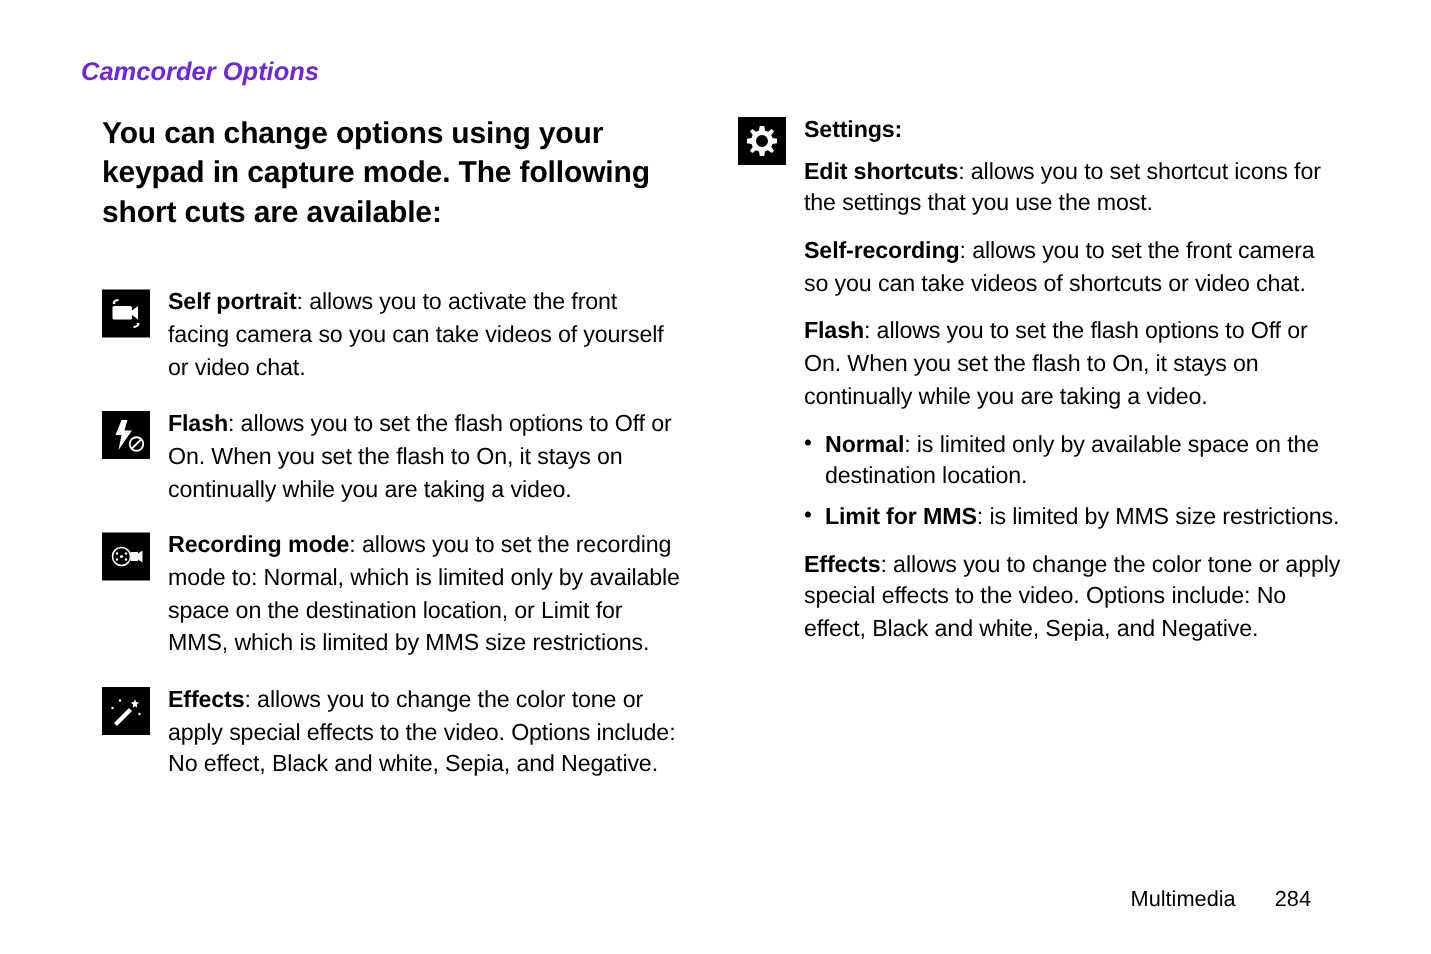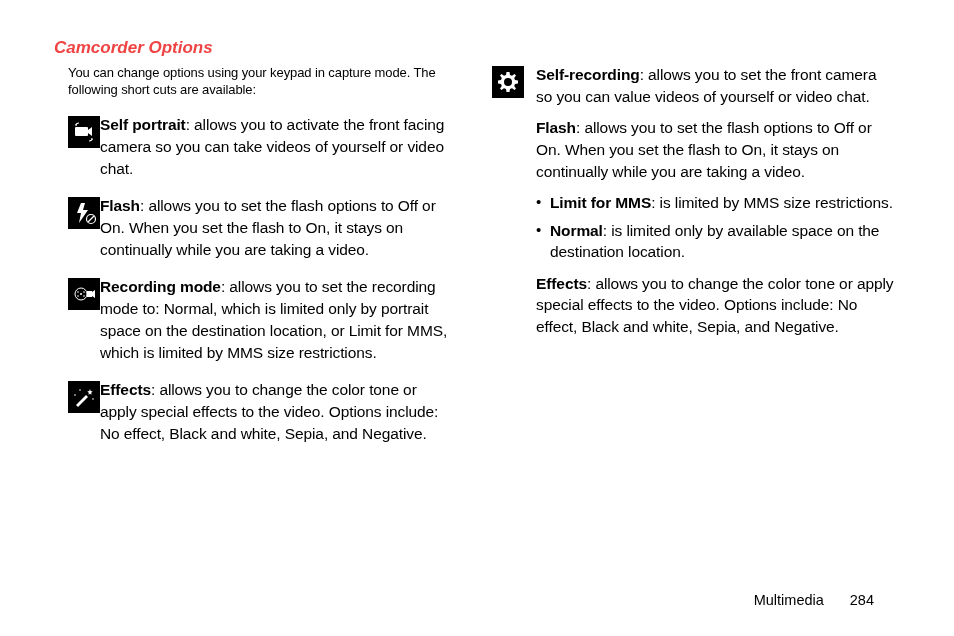--- a/index.html
+++ b/index.html
@@ -6,44 +6,46 @@
     body {
       width: 954px;
       height: 636px;
       background: #fff;
       font-family: Arial, Helvetica, sans-serif;
       color: #000;
       padding: 38px 60px 30px 54px;
       position: relative;
     }
     .title {
-      color: #ef4444;
+      color: #6d28d9;
       font-style: italic;
       font-weight: bold;
       font-size: 17px;
-      margin-bottom: 6px;
+      margin-bottom: 18px;
       font-family: Arial, sans-serif;
     }
     .columns {
       display: flex;
       gap: 36px;
     }
     .col {
       width: 404px;
     }
     .intro {
-      font-size: 13px;
+      font-size: 20px;
       line-height: 1.32;
-      margin-bottom: 16px;
+      margin-bottom: 36px;
       padding-left: 14px;
       font-family: Arial, sans-serif;
       letter-spacing: -0.1px;
+      font-weight: bold;
     }
     .item {
       display: flex;
+      gap: 12px;
       margin-bottom: 16px;
       padding-left: 14px;
     }
     .icon {
       width: 32px;
       height: 32px;
       background: #000;
       flex-shrink: 0;
       display: flex;
       align-items: center;
@@ -142,21 +144,21 @@
             <circle cx="9" cy="12" r="6" stroke="#fff" stroke-width="1" fill="none"></circle>
             <circle cx="9" cy="12" r="1" fill="#fff"></circle>
             <circle cx="6" cy="10" r="0.8" fill="#fff"></circle>
             <circle cx="12" cy="10" r="0.8" fill="#fff"></circle>
             <circle cx="6" cy="14" r="0.8" fill="#fff"></circle>
             <circle cx="12" cy="14" r="0.8" fill="#fff"></circle>
             <rect x="15" y="9" width="5" height="6" fill="#fff"></rect>
             <path d="M20 10 L23 8 L23 16 L20 14 Z" fill="#fff"></path>
           </svg>
       </div>
-      <div class="desc"><b>Recording mode</b><span>: allows you to set the recording mode to: Normal, which is limited only by portrait space on the destination location, or Limit for MMS, which is limited by MMS size restrictions.</span></div>
+      <div class="desc"><b>Recording mode</b><span>: allows you to set the recording mode to: Normal, which is limited only by available space on the destination location, or Limit for MMS, which is limited by MMS size restrictions.</span></div>
     </div>
 
     <div class="item">
       <div class="icon">
         <svg width="24" height="24" viewBox="0 0 24 24">
             <path d="M4 20 L14 10 L16 12 L6 22 Z" fill="#fff"></path>
             <path d="M18 4 L18.7 6 L20.7 6.4 L19.2 7.8 L19.5 9.8 L18 8.8 L16.5 9.8 L16.8 7.8 L15.3 6.4 L17.3 6 Z" fill="#fff"></path>
             <circle cx="8" cy="5" r="0.8" fill="#fff"></circle>
             <circle cx="3" cy="10" r="0.8" fill="#fff"></circle>
             <circle cx="21" cy="14" r="0.8" fill="#fff"></circle>
@@ -169,25 +171,27 @@
   <div class="col right">
     <div class="block">
       <div class="iconcol">
         <div class="icon">
           <svg width="24" height="24" viewBox="0 0 24 24">
               <path d="M12 8 A4 4 0 1 0 12 16 A4 4 0 1 0 12 8 M12 2 L13.5 2 L14 5 L16 5.8 L18.5 4 L20 5.5 L18.2 8 L19 10 L22 10.5 L22 13.5 L19 14 L18.2 16 L20 18.5 L18.5 20 L16 18.2 L14 19 L13.5 22 L10.5 22 L10 19 L8 18.2 L5.5 20 L4 18.5 L5.8 16 L5 14 L2 13.5 L2 10.5 L5 10 L5.8 8 L4 5.5 L5.5 4 L8 5.8 L10 5 L10.5 2 Z" fill="#fff" fill-rule="evenodd"></path>
             </svg>
         </div>
       </div>
       <div class="textcol">
-        <p><b>Self-recording</b><span>: allows you to set the front camera so you can value videos of yourself or video chat.</span></p>
+        <p class="tight"><b>Settings:</b></p>
+        <p><b>Edit shortcuts</b><span>: allows you to set shortcut icons for the settings that you use the most.</span></p>
+        <p><b>Self-recording</b><span>: allows you to set the front camera so you can take videos of shortcuts or video chat.</span></p>
         <p><b>Flash</b><span>: allows you to set the flash options to Off or On. When you set the flash to On, it stays on continually while you are taking a video.</span></p>
         <ul class="normal-list">
+          <li><b>Normal</b><span>: is limited only by available space on the destination location.</span></li>
           <li><b>Limit for MMS</b><span>: is limited by MMS size restrictions.</span></li>
-          <li><b>Normal</b><span>: is limited only by available space on the destination location.</span></li>
         </ul>
         <p><b>Effects</b><span>: allows you to change the color tone or apply special effects to the video. Options include: No effect, Black and white, Sepia, and Negative.</span></p>
       </div>
     </div>
   </div>
 </div>
 
 <div class="footer">
   <span class="section">Multimedia</span><span>284</span>
 </div>

